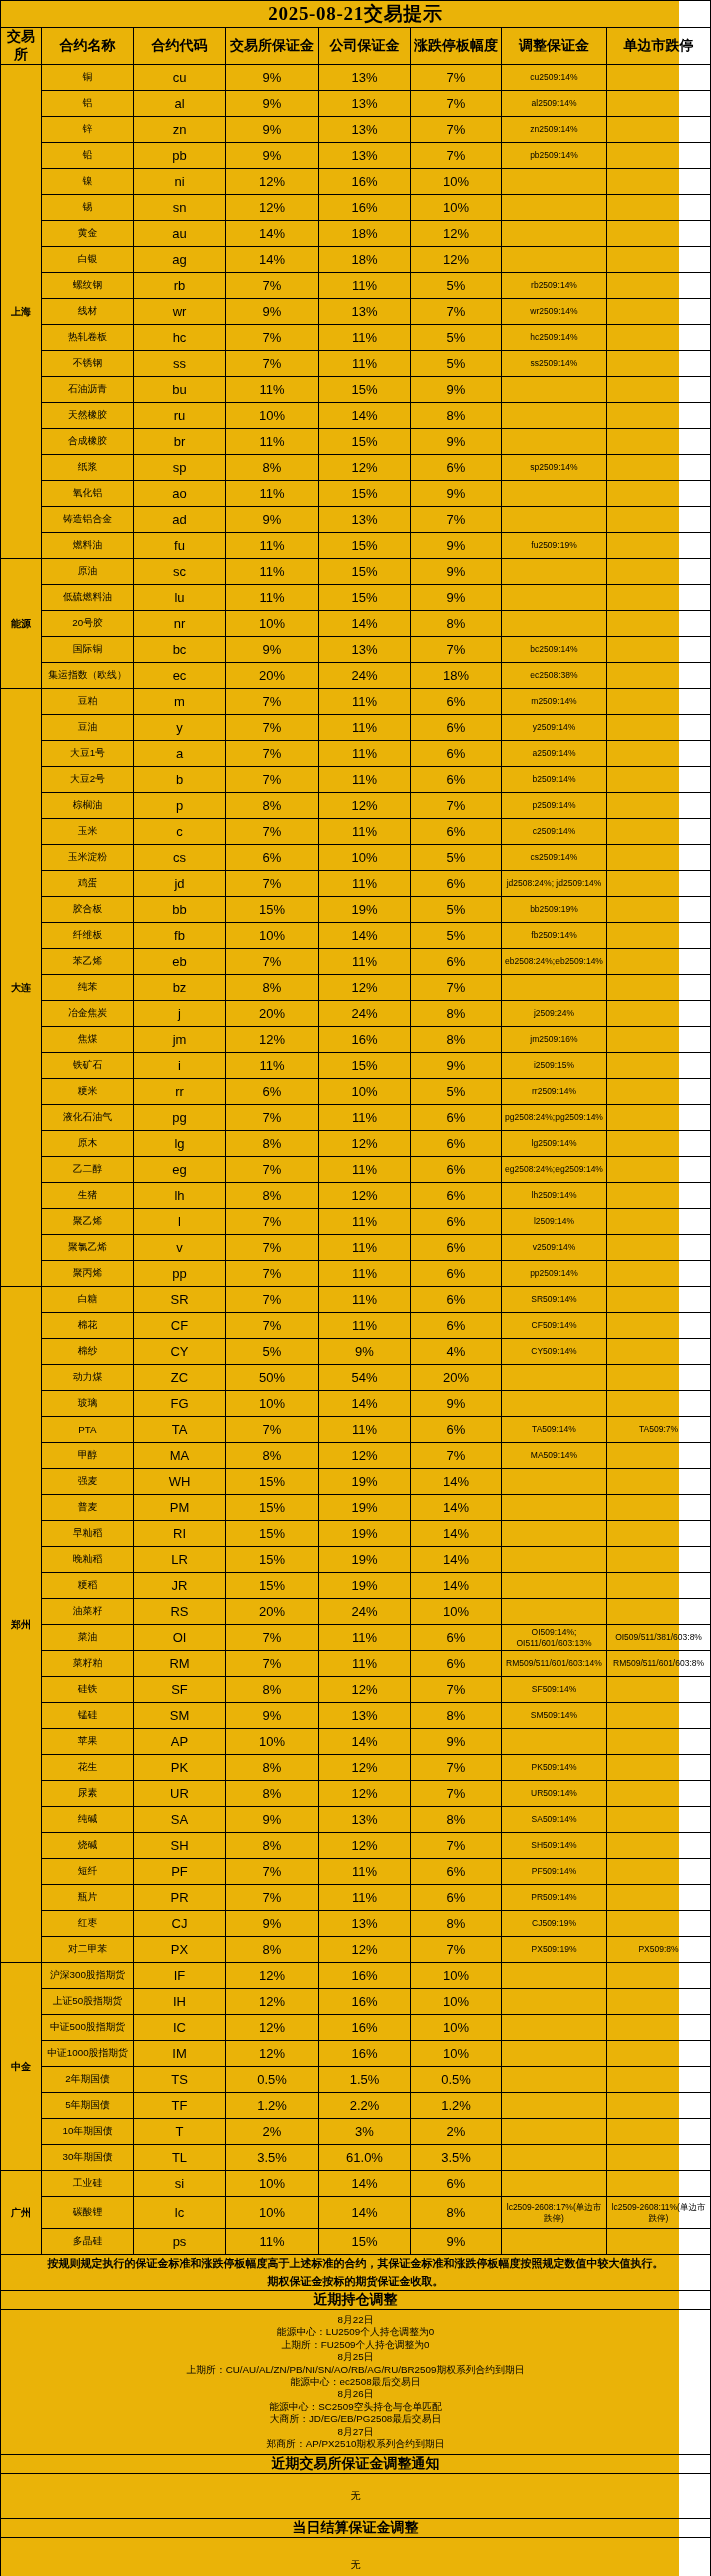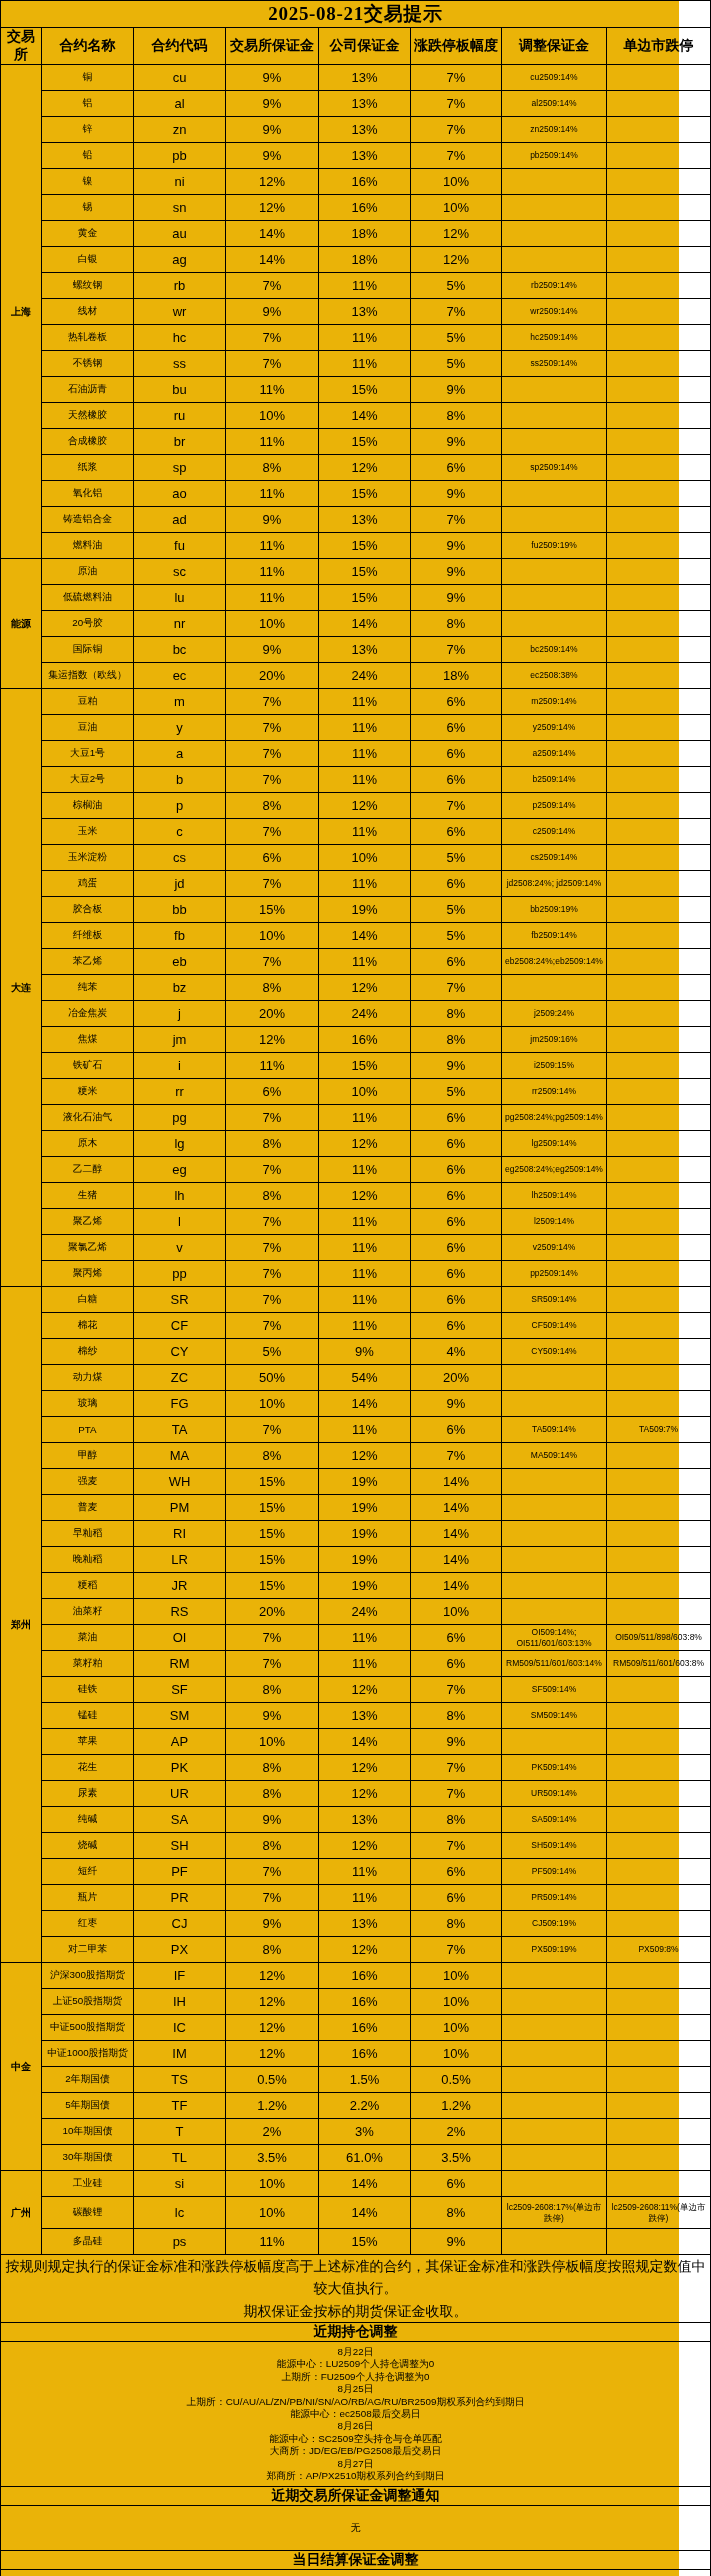--- a/index.html
+++ b/index.html
@@ -25,21 +25,21 @@
   tr.data-row td { height:25px; }
   tr.tall td { height:31px;margin-top:40px; }
   .name-cell { font-size:9.8px; }
   .code-cell { font-size:13px; }
   .pct-cell  { font-size:13px; }
   .adj-cell  { font-size:8.5px; line-height:1.25; }
   tr.group-start td { border-top:1.3px solid #000; }
   .note-cell {
     border-top:1.3px solid #000 !important;
     height:34px; text-align:left; vertical-align:top;
-    font-weight:normal; font-size:14px; line-height:1.6; padding:2px 2.6px;
+    font-weight:bold; font-size:11px; line-height:1.6; padding:2px 2.6px;
   }
   .section-cell { height:17px; font-weight:bold; font-size:14px; }
   .block-cell {
     text-align:left; vertical-align:top;
     font-size:9.8px; line-height:12.4px; padding:7.8px 2.6px 2.6px 2.6px;
   }
   .block-cell.none-block { vertical-align:middle; padding:2.6px; }
   .block-line { white-space:pre-wrap; }
 </style>
 </head>
@@ -617,21 +617,21 @@
           <td class="adj-cell"></td>
           <td class="adj-cell"></td>
         </tr>
         <tr class="data-row">
           <td class="name-cell">菜油</td>
           <td class="code-cell">OI</td>
           <td class="pct-cell">7%</td>
           <td class="pct-cell">11%</td>
           <td class="pct-cell">6%</td>
           <td class="adj-cell">OI509:14%; OI511/601/603:13%</td>
-          <td class="adj-cell">OI509/511/898/603:8%</td>
+          <td class="adj-cell">OI509/511/381/603:8%</td>
         </tr>
         <tr class="data-row">
           <td class="name-cell">菜籽粕</td>
           <td class="code-cell">RM</td>
           <td class="pct-cell">7%</td>
           <td class="pct-cell">11%</td>
           <td class="pct-cell">6%</td>
           <td class="adj-cell">RM509/511/601/603:14%</td>
           <td class="adj-cell">RM509/511/601/603:8%</td>
         </tr>

